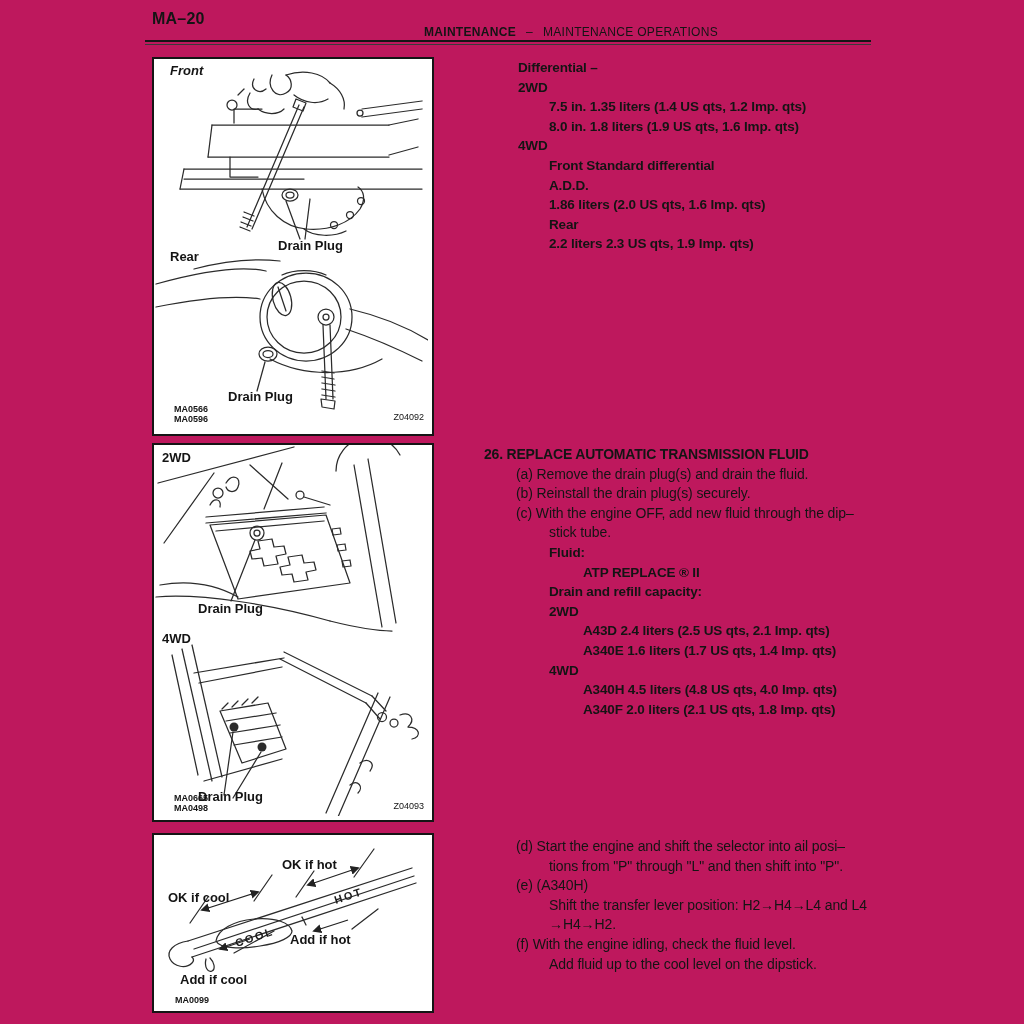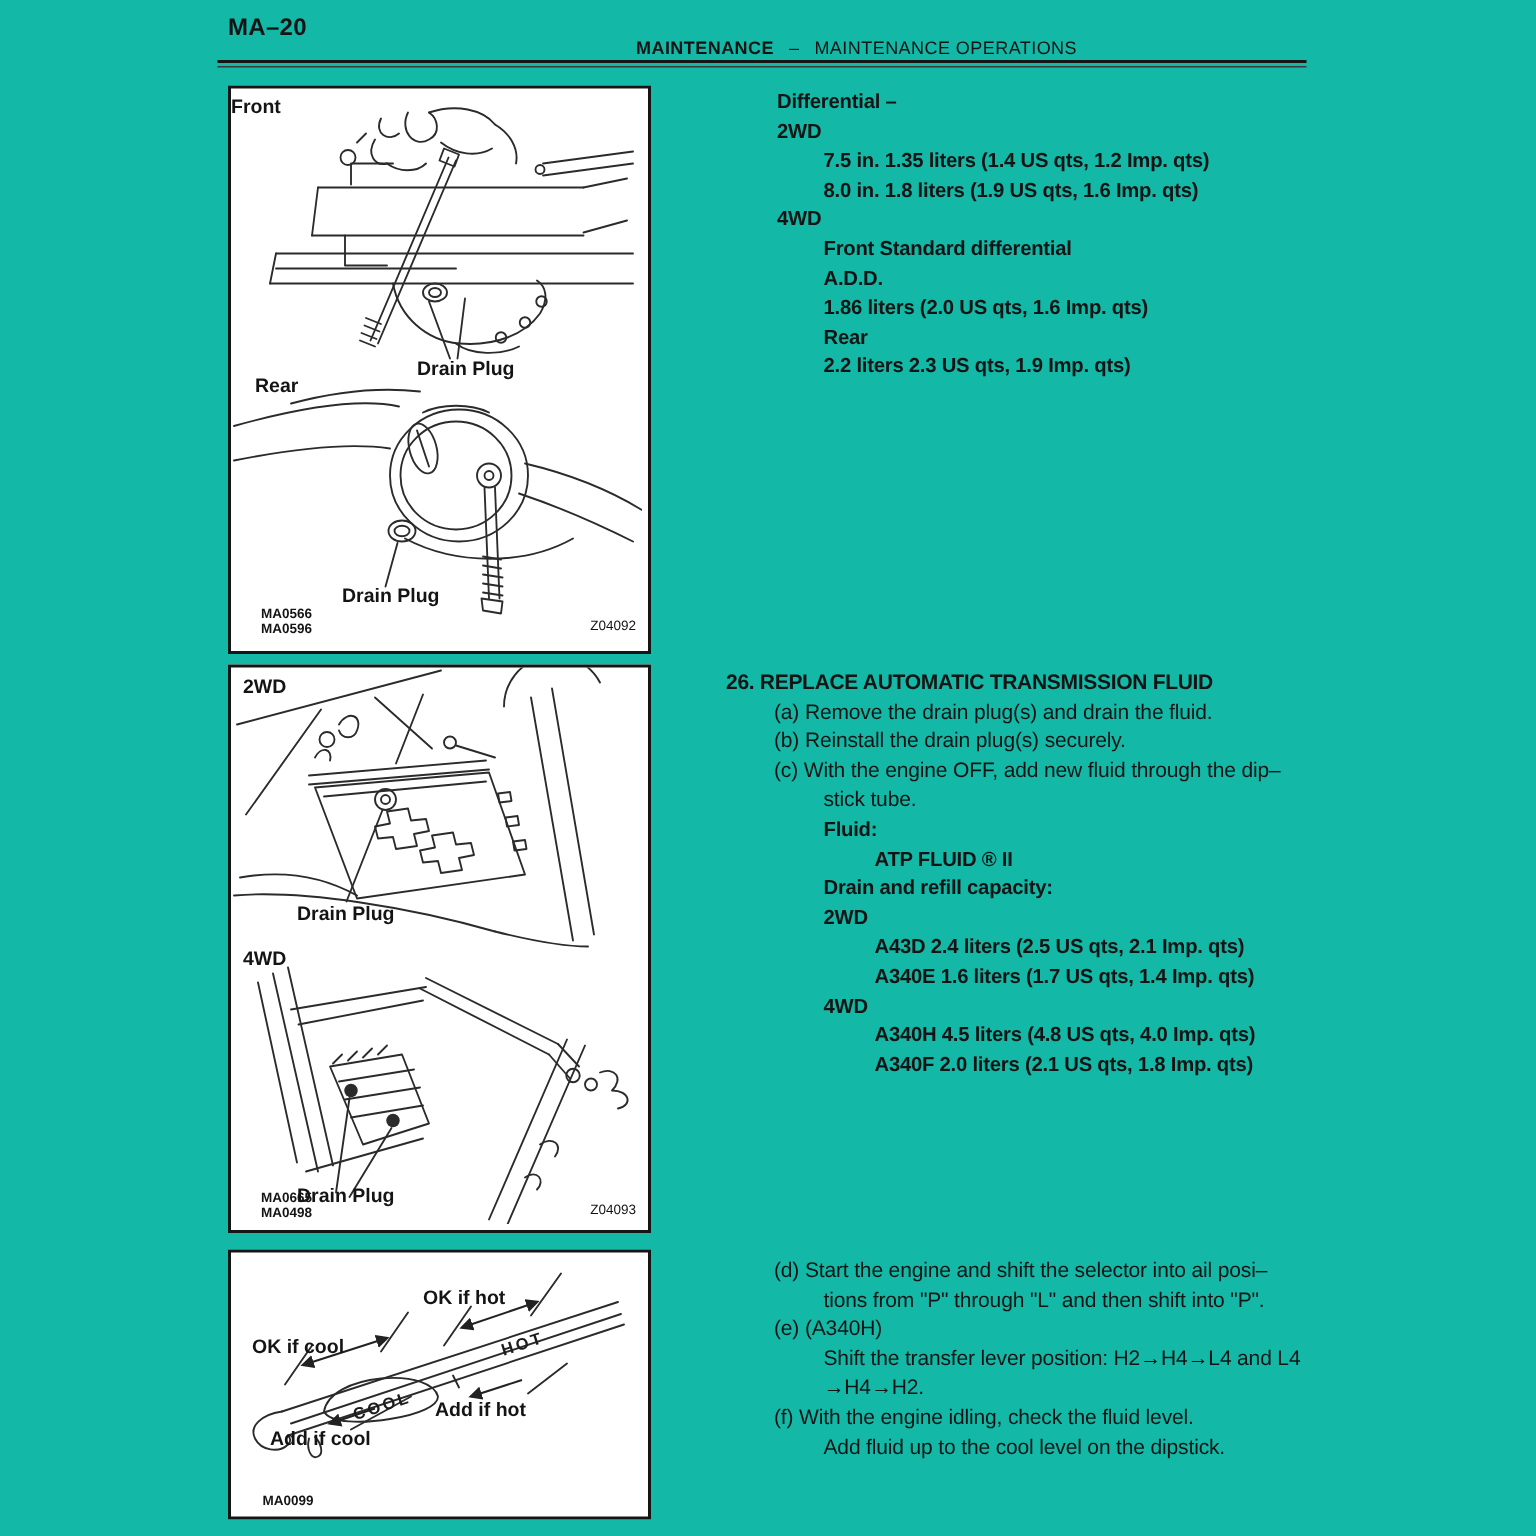--- a/index.html
+++ b/index.html
@@ -1,16 +1,16 @@
 <!DOCTYPE html>
 <html><head>
 <meta charset="utf-8">
 <style>
   html,body{margin:0;padding:0;background:#ffffff;}
-  .page{position:relative;width:1024px;height:1024px;background:#14b8a6;overflow:hidden;
+  .page{position:relative;width:1024px;height:1024px;background:#be185d;overflow:hidden;
         font-family:"Liberation Sans", sans-serif;color:#141414;}
   
   .page-code{position:absolute;left:152px;top:10px;font-size:16px;font-weight:bold;letter-spacing:0.2px;}
   .header-center{position:absolute;left:424px;top:25px;font-size:12px;letter-spacing:0.3px;white-space:nowrap;}
   .header-center .sec{font-weight:bold;}
   .header-center .sep{margin:0 10px;}
   .header-rule{position:absolute;left:145px;top:40px;width:726px;height:2px;
                border-top:2px solid #151515;border-bottom:1px solid #3a3a3a;}
   
   .fig{position:absolute;left:152px;width:278px;background:#fff;border:2px solid #151515;}
@@ -114,21 +114,21 @@
         <path d="M167,340 L181,342 L180,350 L168,348 Z"></path>
         <ellipse cx="114" cy="295" rx="9" ry="7"></ellipse>
           <ellipse cx="114" cy="295" rx="5" ry="3.5"></ellipse>
         <path d="M111,303 L103,332"></path>
         <path d="M116,300 C150,318 196,318 228,300"></path>
         <path d="M196,250 C230,258 256,270 274,281"></path>
         <path d="M192,270 C222,280 248,292 268,302"></path>
         <path d="M128,216 C140,210 160,210 172,216"></path>
       </g>
     </svg>
-    <div class="fig-label" style="left:0;top:4px;">Front</div>
+    <div class="fig-label" style="left:16px;top:4px;font-style:italic;">Front</div>
     <div class="fig-label" style="left:124px;top:179px;">Drain Plug</div>
     <div class="fig-label" style="left:16px;top:190px;">Rear</div>
     <div class="fig-label" style="left:74px;top:330px;">Drain Plug</div>
     <div class="fig-code" style="left:5px;top:345px;">
       <div>MA0566</div>
       <div>MA0596</div>
     </div>
     <div class="fig-code-r" style="right:8px;top:353px;">Z04092</div>
   </div>
 
@@ -234,21 +234,21 @@
         <line x1="154" y1="50" x2="204" y2="33" marker-start="url(#ah)" marker-end="url(#ah)"></line>
         <line x1="194" y1="85" x2="160" y2="96" marker-end="url(#ah)"></line>
         <line x1="96" y1="104" x2="66" y2="114" marker-end="url(#ah)"></line>
       </g>
       <text class="svgtxt" x="80" y="106" font-size="11" letter-spacing="2" transform="rotate(-18 100 100)">COOL</text>
       <text class="svgtxt" x="180" y="66" font-size="11" letter-spacing="2" transform="rotate(-18 190 62)">HOT</text>
     </svg>
     <div class="dip-label" style="left:128px;top:22px;">OK if hot</div>
     <div class="dip-label" style="left:14px;top:55px;">OK if cool</div>
     <div class="dip-label" style="left:136px;top:97px;">Add if hot</div>
-    <div class="dip-label" style="left:26px;top:116px;">Add if cool</div>
+    <div class="dip-label" style="left:26px;top:137px;">Add if cool</div>
     <div class="fig-code" style="left:6px;bottom:6px;">MA0099</div>
   </div>
 
   <div class="block" style="left:486px;top:58px;">
     <div class="line spec">Differential –</div>
     <div class="line spec">2WD</div>
     <div class="line spec i1">7.5 in. 1.35 liters (1.4 US qts, 1.2 Imp. qts)</div>
     <div class="line spec i1">8.0 in. 1.8 liters (1.9 US qts, 1.6 Imp. qts)</div>
     <div class="line spec">4WD</div>
     <div class="line spec i1">Front Standard differential</div>
@@ -258,21 +258,21 @@
     <div class="line spec i1">2.2 liters 2.3 US qts, 1.9 Imp. qts)</div>
   </div>
 
   <div class="block" style="left:452px;top:445px;">
     <div class="line head">26. REPLACE AUTOMATIC TRANSMISSION FLUID</div>
     <div class="line m1">(a) Remove the drain plug(s) and drain the fluid.</div>
     <div class="line m1">(b) Reinstall the drain plug(s) securely.</div>
     <div class="line m1">(c) With the engine OFF, add new fluid through the dip–</div>
     <div class="line m2">stick tube.</div>
     <div class="line spec m2">Fluid:</div>
-    <div class="line spec m3">ATP FLUID ® II</div>
+    <div class="line spec m3">ATP REPLACE ® II</div>
     <div class="line spec m2">Drain and refill capacity:</div>
     <div class="line spec m2">2WD</div>
     <div class="line spec m3">A43D 2.4 liters (2.5 US qts, 2.1 Imp. qts)</div>
     <div class="line spec m3">A340E 1.6 liters (1.7 US qts, 1.4 Imp. qts)</div>
     <div class="line spec m2">4WD</div>
     <div class="line spec m3">A340H 4.5 liters (4.8 US qts, 4.0 Imp. qts)</div>
     <div class="line spec m3">A340F 2.0 liters (2.1 US qts, 1.8 Imp. qts)</div>
   </div>
 
   <div class="block" style="left:452px;top:837px;">

